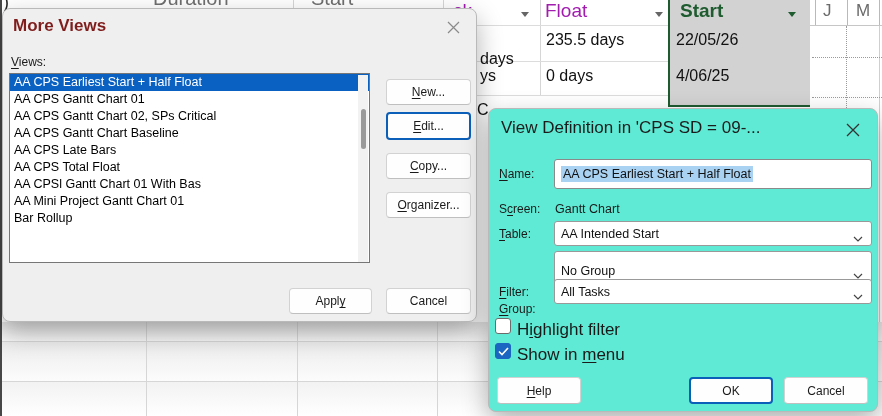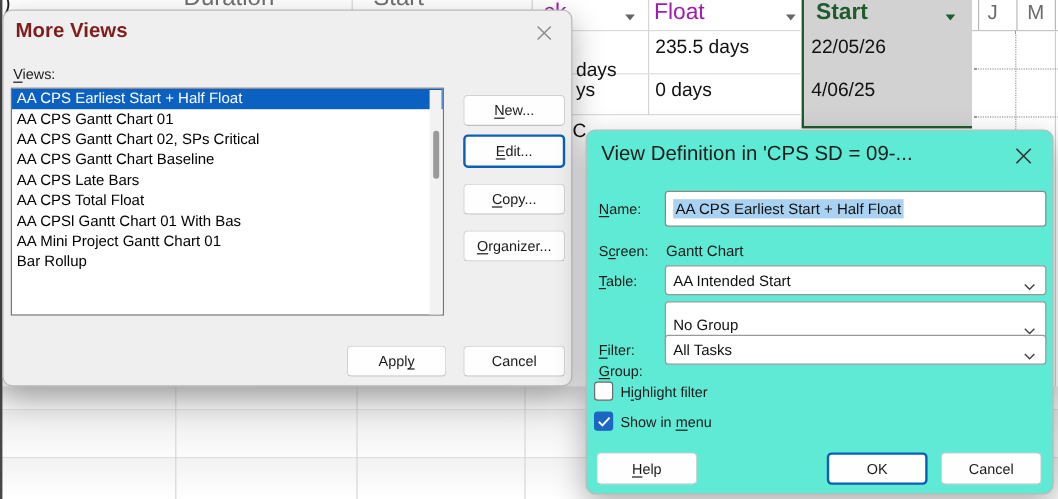--- a/index.html
+++ b/index.html
@@ -63,21 +63,21 @@
     font-size:12.5px; color:#111; display:flex; align-items:center; padding-left:6px; white-space:nowrap;
   }
   .combo { border-color:#999; }
   .combo .chev { position:absolute; right:8px; top:50%; margin-top:-3px; }
   .sel-text { background:#a9d1f2; padding:1px 2px; }
 
   .chk {
     position:absolute; width:16px; height:16px; border:1px solid #6b6b6b; border-radius:3px; background:#fff;
   }
   .chk.checked { background:#1a66c0; border-color:#1a66c0; display:flex; align-items:center; justify-content:center; }
-  .chk-label { position:absolute; font-size:12px; white-space:nowrap; }
+  .chk-label { position:absolute; font-size:17px; white-space:nowrap; }
 </style>
 </head>
 <body>
 
 <div class="canvas">
 
   <div class="abs bg-hdr-sliver">
     <span class="bg-corner-glyph">)</span>
     <span class="bg-hdr-big" style="left:153px;">Duration</span>
     <span class="bg-hdr-big" style="left:311px;">Start</span>

